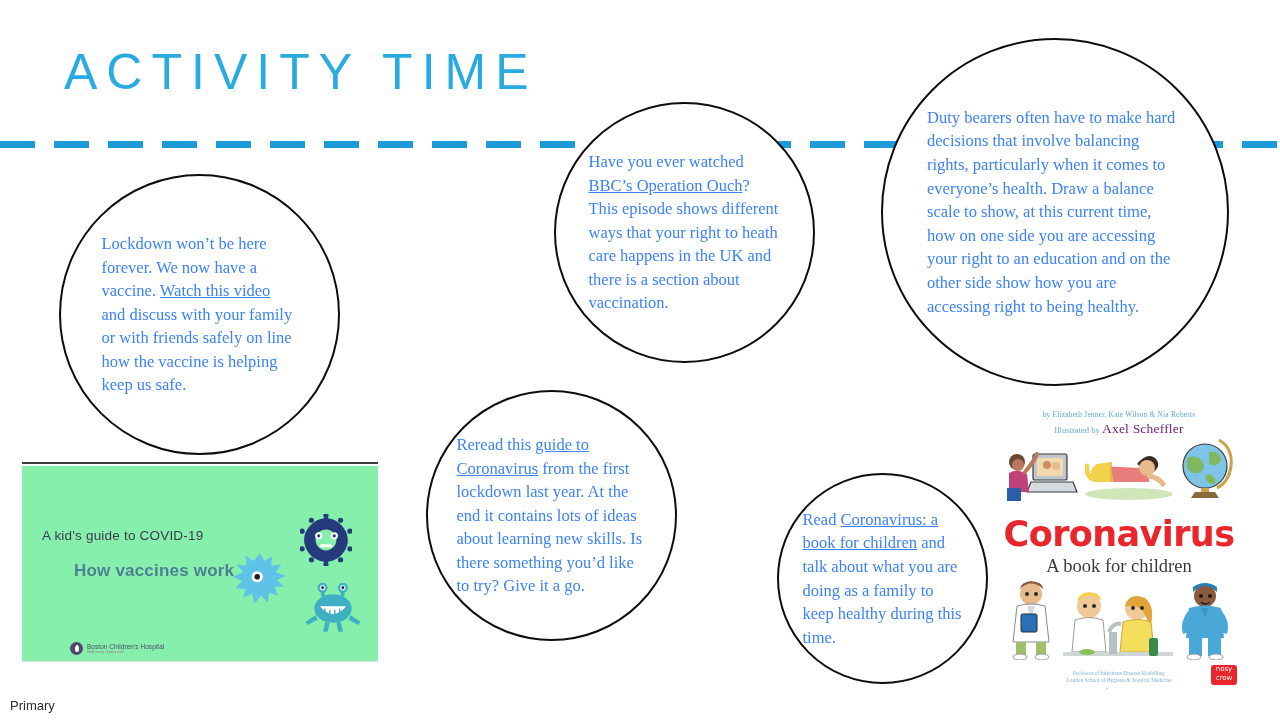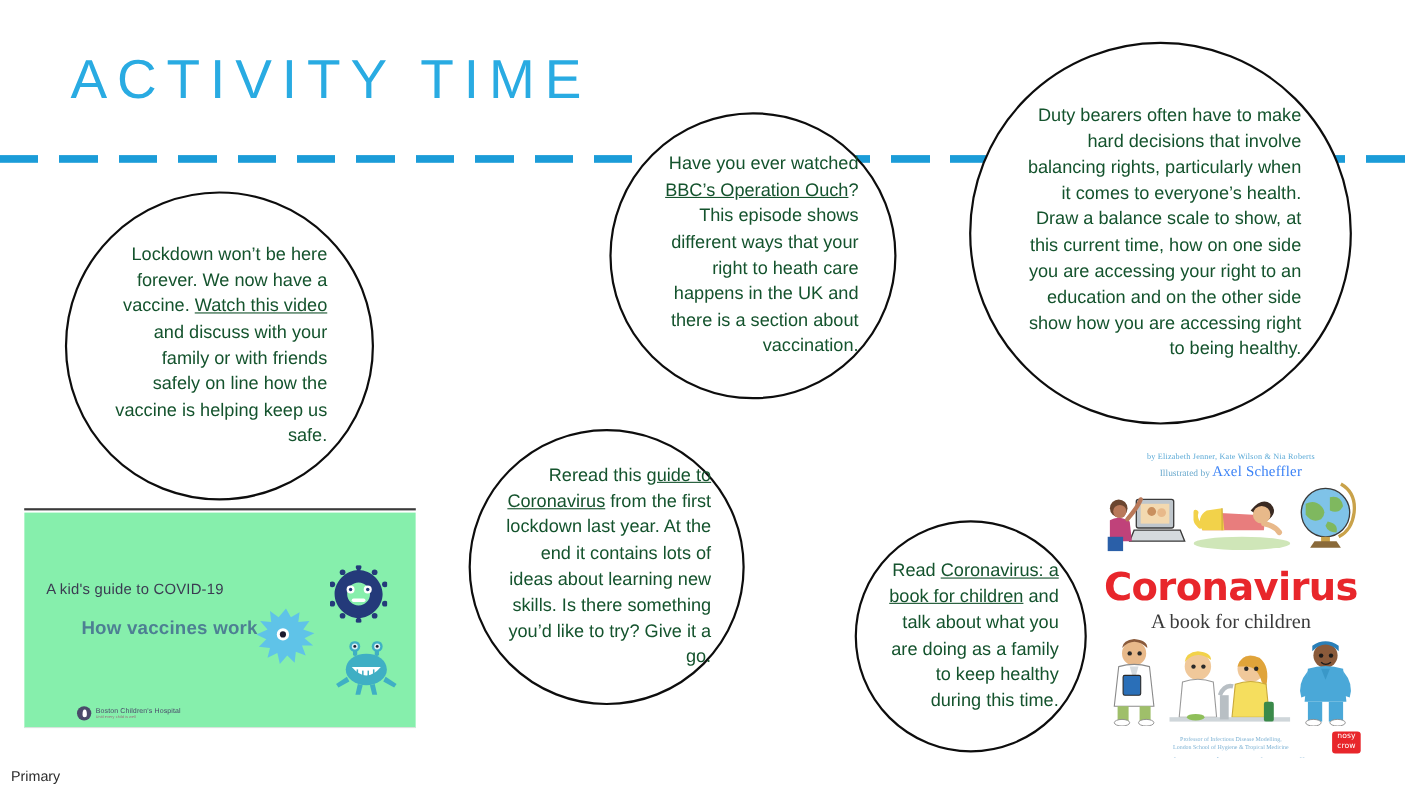--- a/index.html
+++ b/index.html
@@ -50,24 +50,24 @@
     border: 2.2px solid #0d0d0d;
     border-radius: 50%;
     background: #ffffff;
     box-sizing: border-box;
     display: flex;
     align-items: center;
     justify-content: center;
     z-index: 3;
   }
   .circle-text {
-    text-align: right;
-    color: #14532d;
+    text-align: left;
+    color: #3b82f6;
     line-height: 1.43;
-    font-family: Liberation Sans, sans-serif;
+    font-family: Liberation Serif, serif;
   }
   .circle-text u {
     text-decoration: underline;
     text-underline-offset: 1px;
   }
 
   #circle-1 { left: 59px;  top: 174px; width: 281px; height: 281px; }
   #circle-1 .circle-text { width: 196px; font-size: 16.5px; }
 
   #circle-2 { left: 554px; top: 102px; width: 261px; height: 261px; }
@@ -170,21 +170,21 @@
     letter-spacing: .2px;
   }
   #bc-illustrator {
     position: absolute;
     left: 0; right: 0; top: 17px;
     text-align: center;
     font-size: 9px;
     color: #3b83b8;
   }
   #bc-illustrator .by { font-size: 8.6px; color: #6aa9cd; }
-  #bc-illustrator .name { font-size: 13.5px; color: #3b82f6; letter-spacing: .2px; }
+  #bc-illustrator .name { font-size: 13.5px; color: #701a75; letter-spacing: .2px; }
   #bc-title {
     position: absolute;
     left: 0; right: 0; top: 110px;
     text-align: center;
     font-family: "DejaVu Sans", sans-serif;
     font-size: 35px;
     font-weight: bold;
     color: #E8262B;
     letter-spacing: -0.6px;
   }

